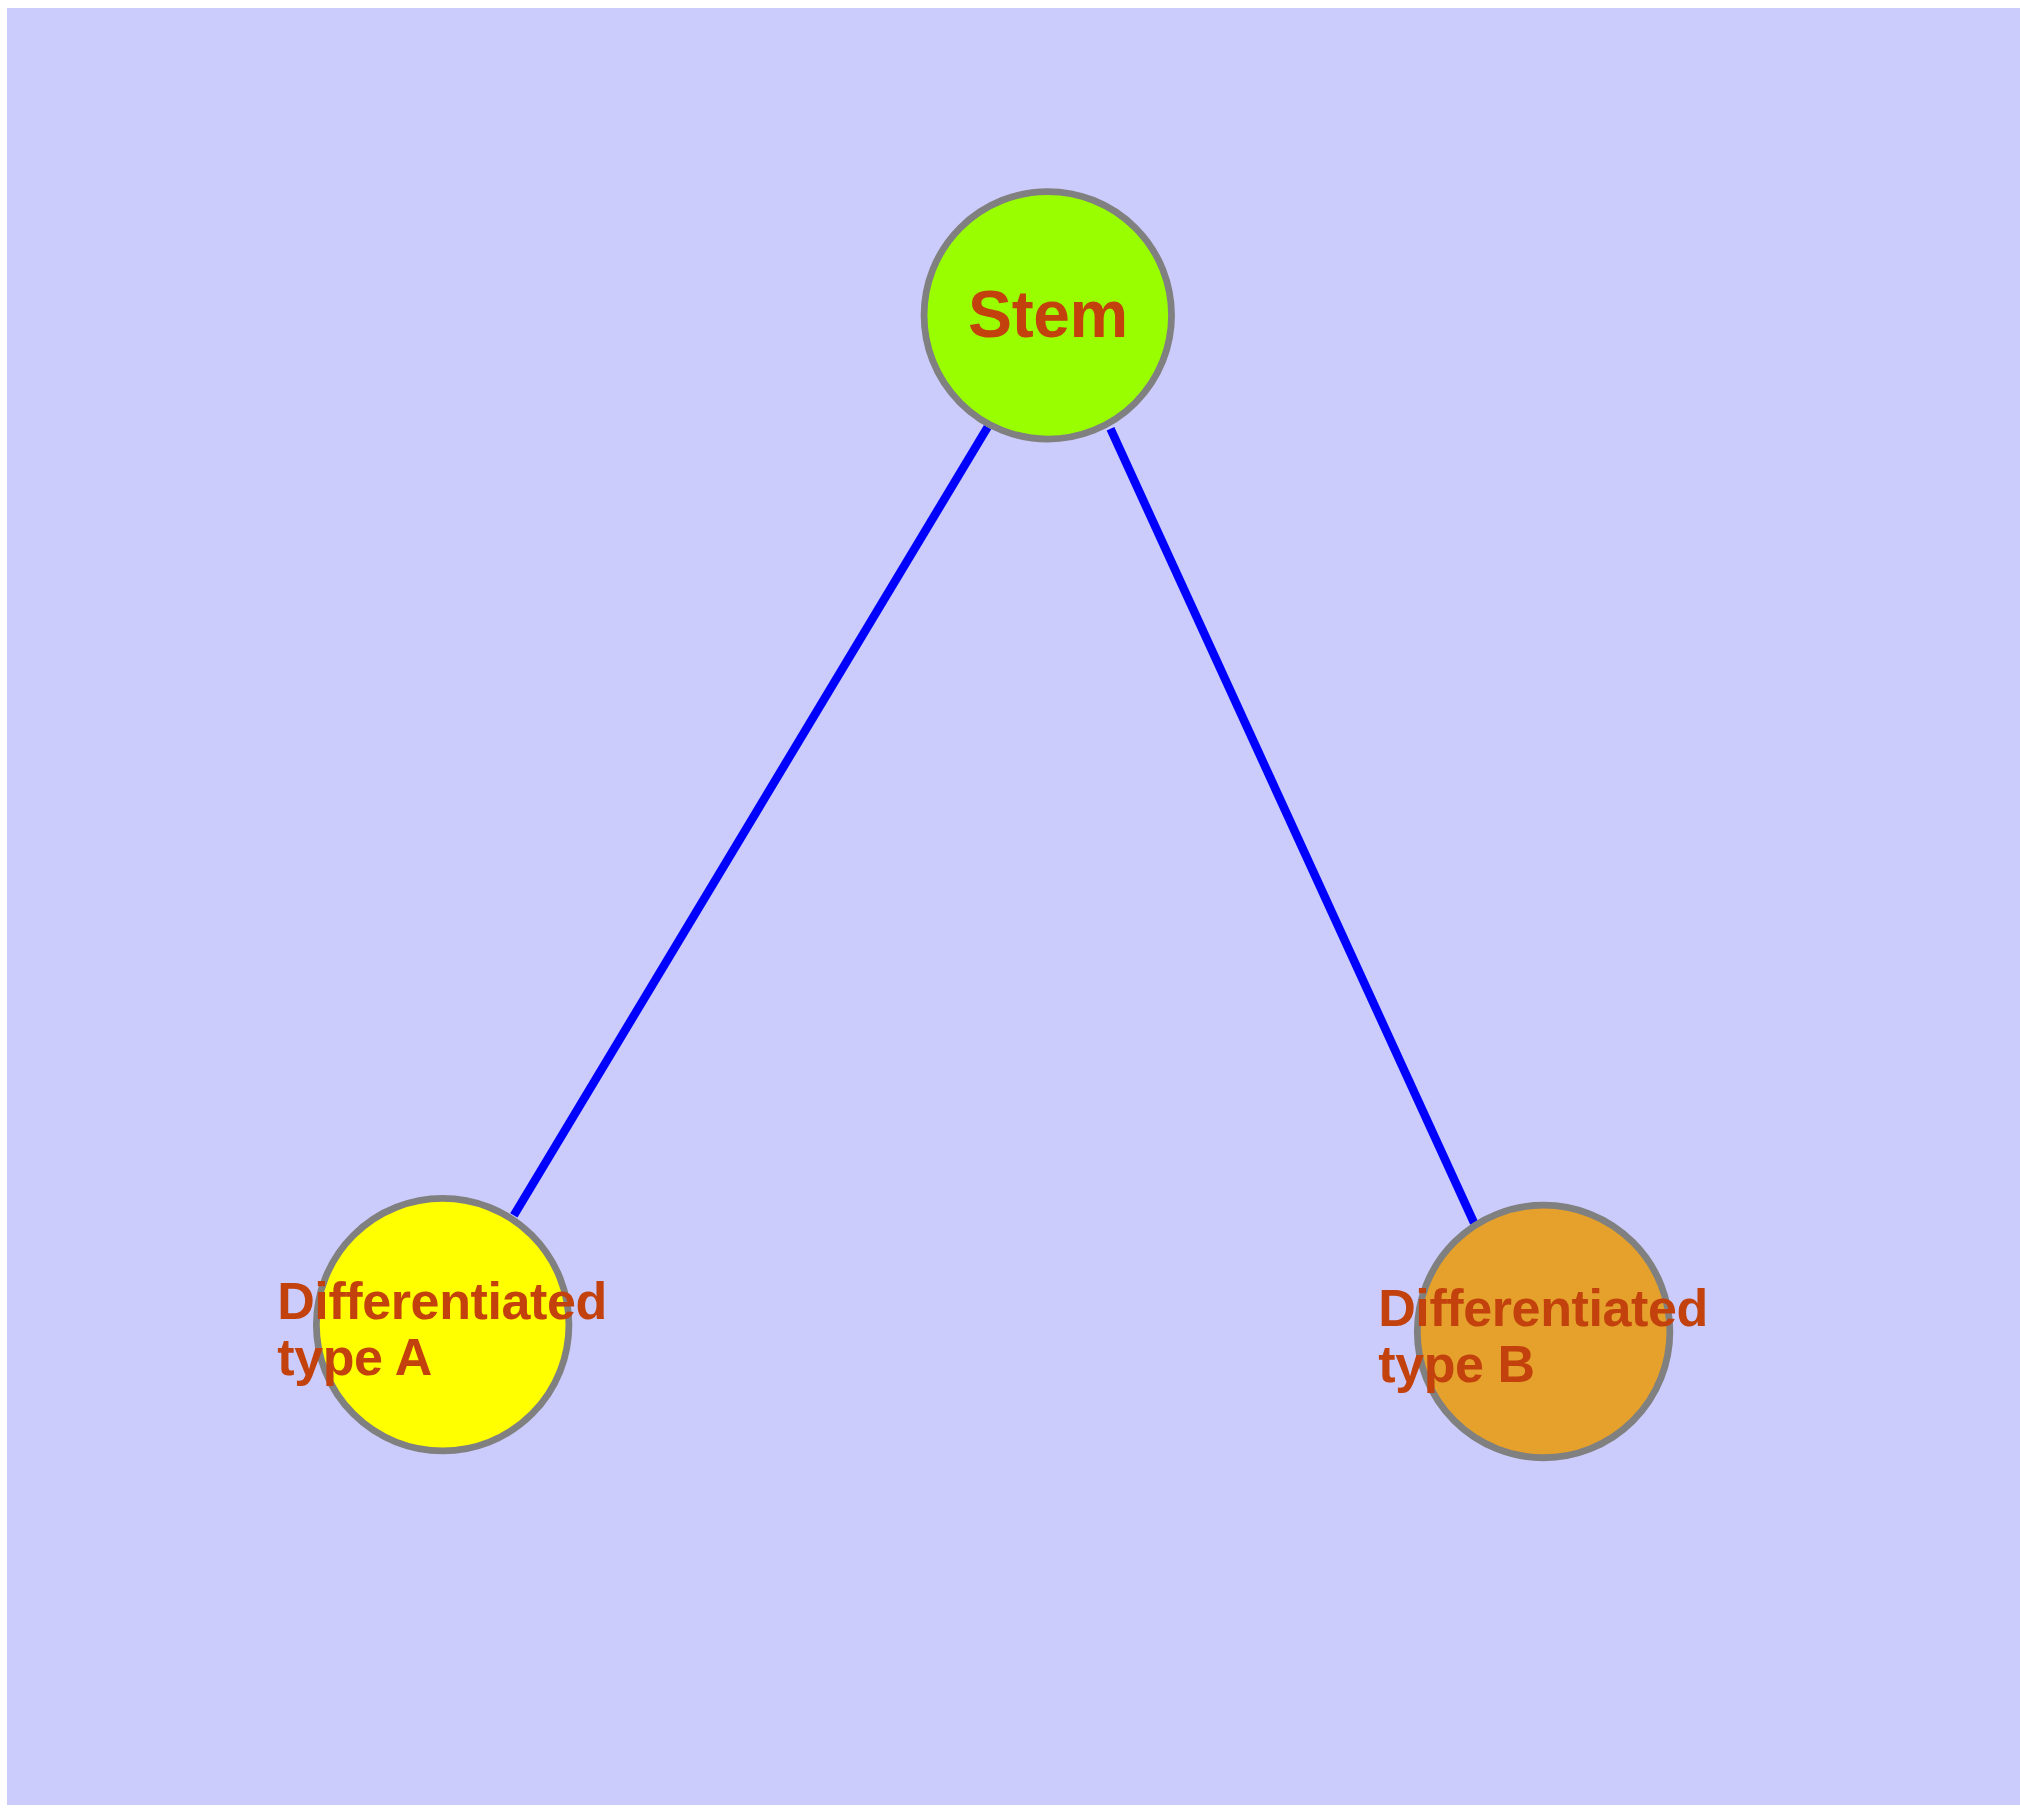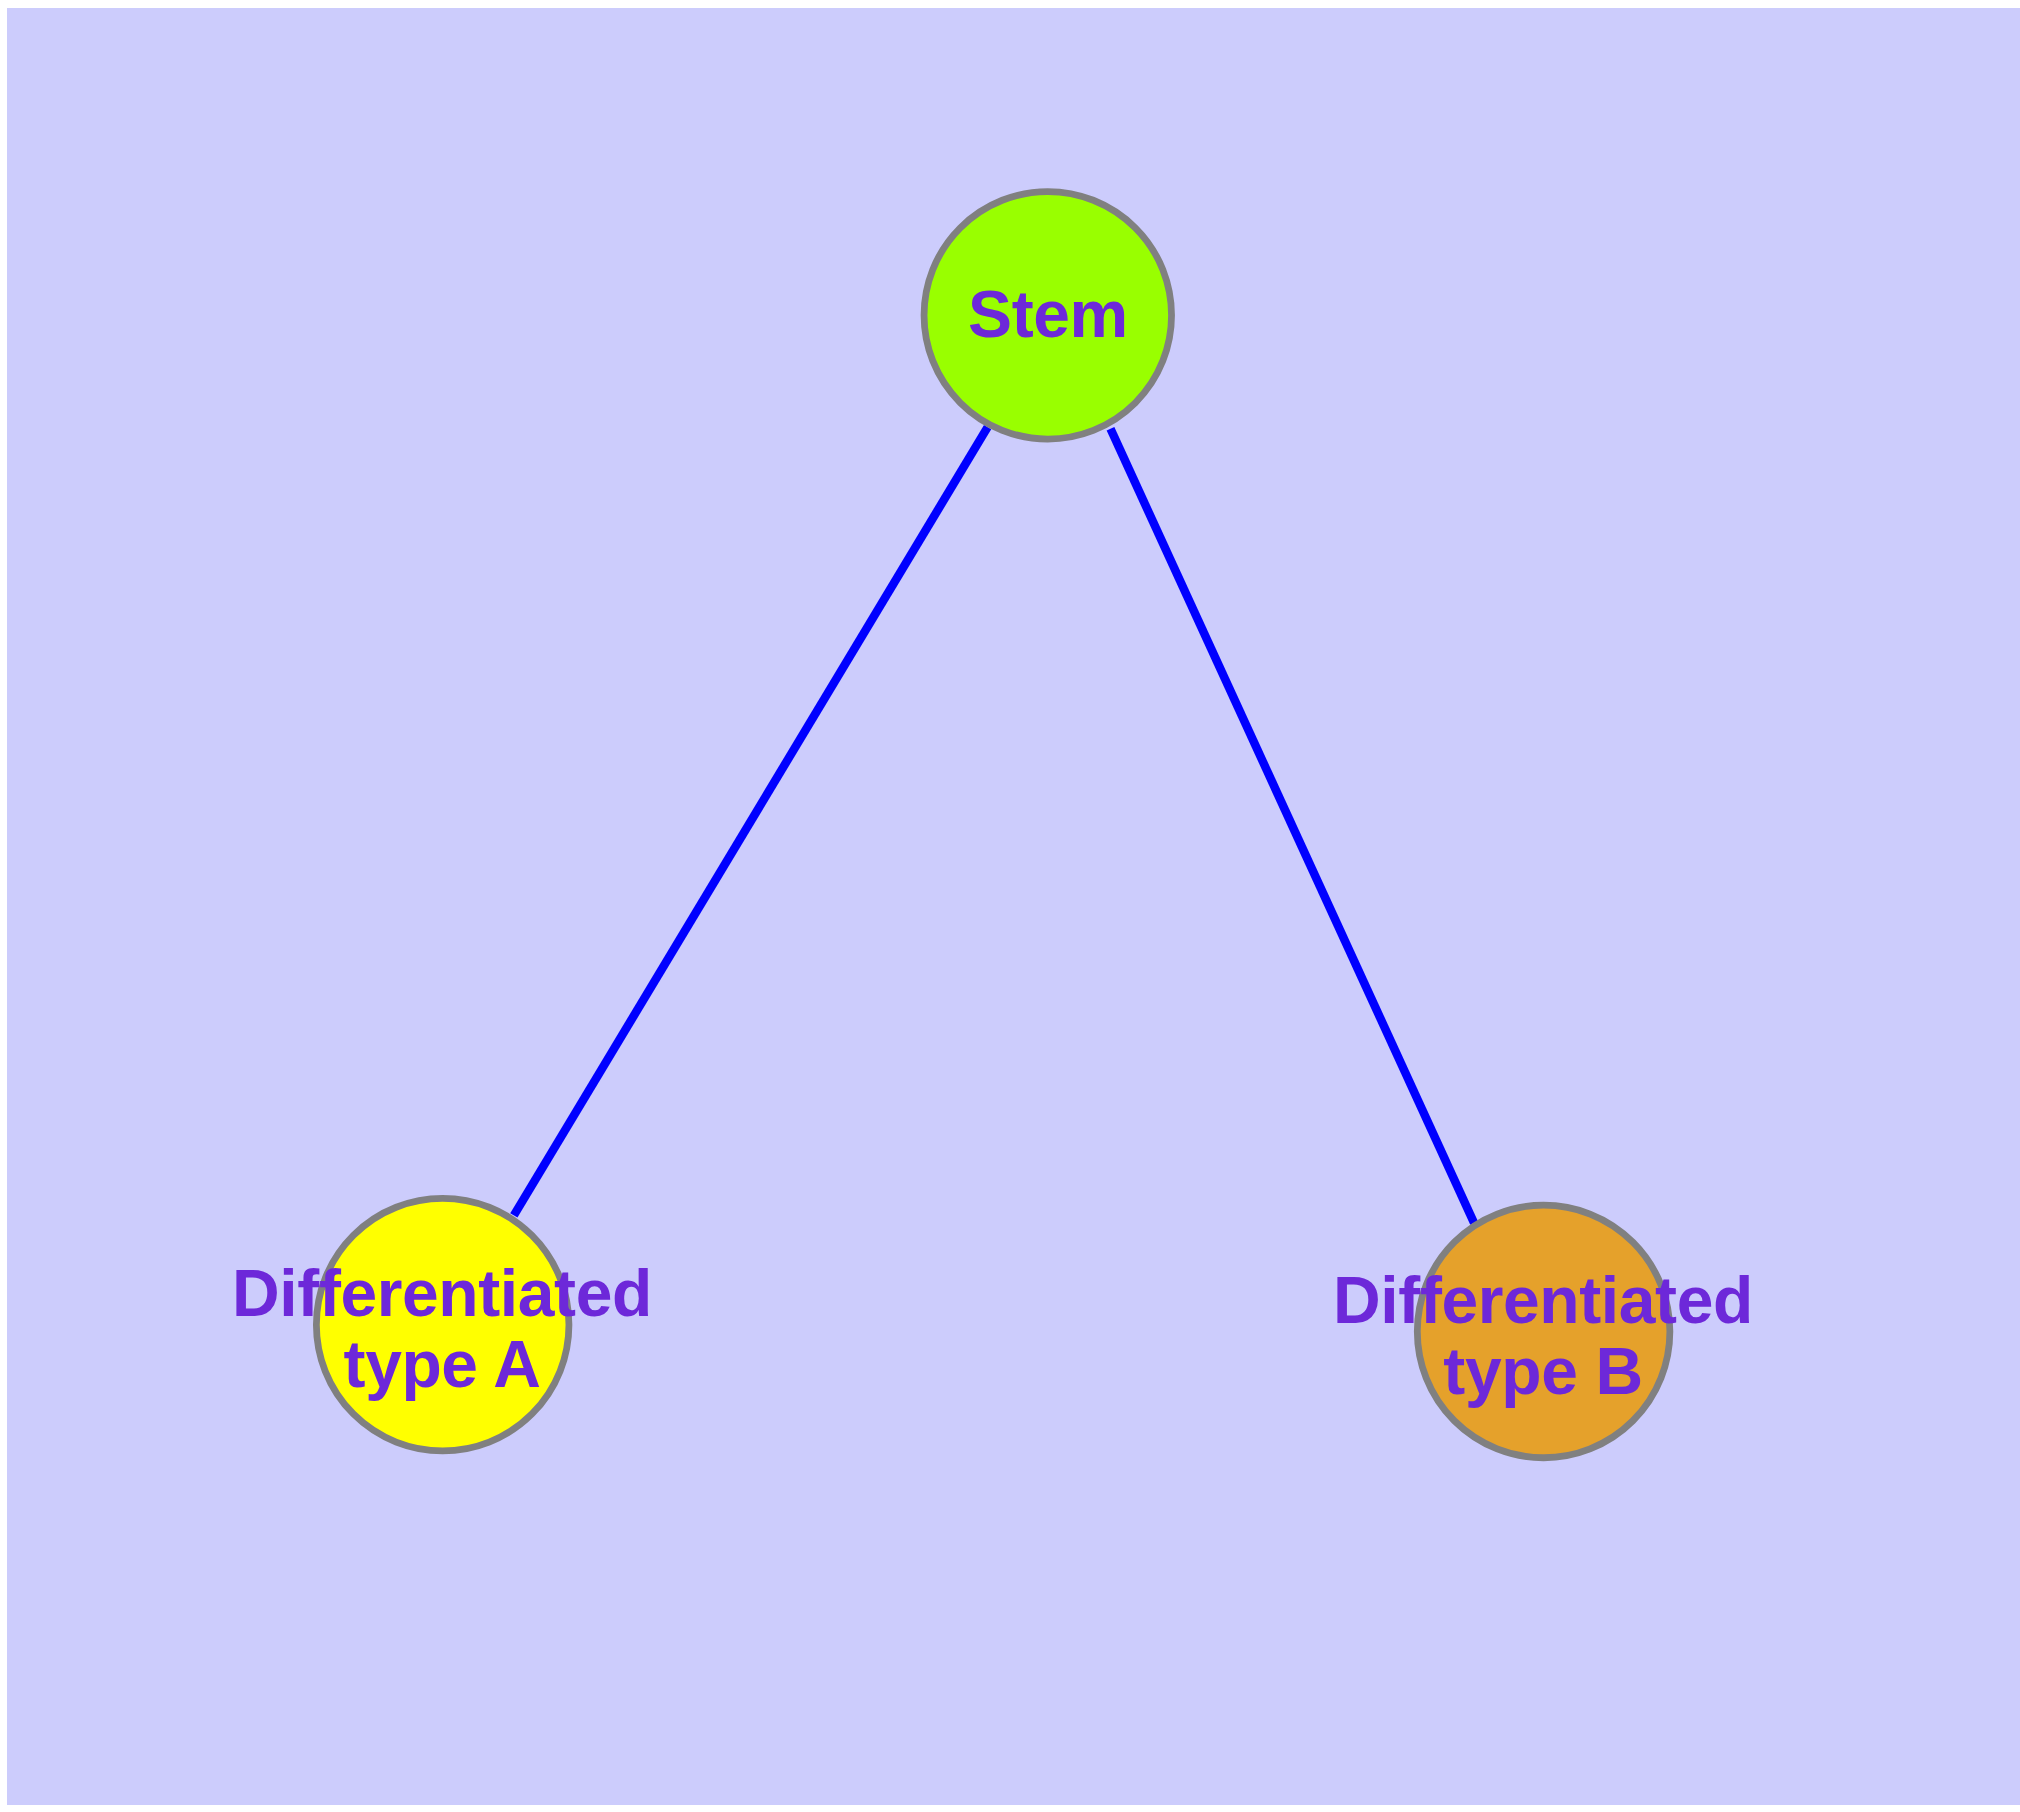--- a/index.html
+++ b/index.html
@@ -26,31 +26,31 @@
   #graph-svg {
     position: absolute;
     left: 0;
     top: 0;
     width: 2021px;
     height: 1812px;
     display: block;
   }
   .node-label {
     position: absolute;
-    color: #6d28d9;
+    color: #c2410c;
     font-weight: bold;
-    text-align: center;
+    text-align: left;
     line-height: 1.08;
     white-space: pre;
     transform: translate(-50%, -50%);
     pointer-events: none;
     letter-spacing: -0.4px;
   }
   .label-root { font-size: 66px; }
-  .label-leaf { font-size: 66px; }
+  .label-leaf { font-size: 52px; }
 </style>
 </head>
 <body>
 
 <div id="stage">
   <div id="canvas"></div>
 
   <svg id="graph-svg" viewBox="0 0 2384 2138" xmlns="http://www.w3.org/2000/svg">
     <g>
       <line x1="1165" y1="504" x2="606" y2="1434" stroke="#0000ff" stroke-width="10" stroke-linecap="butt"></line>

